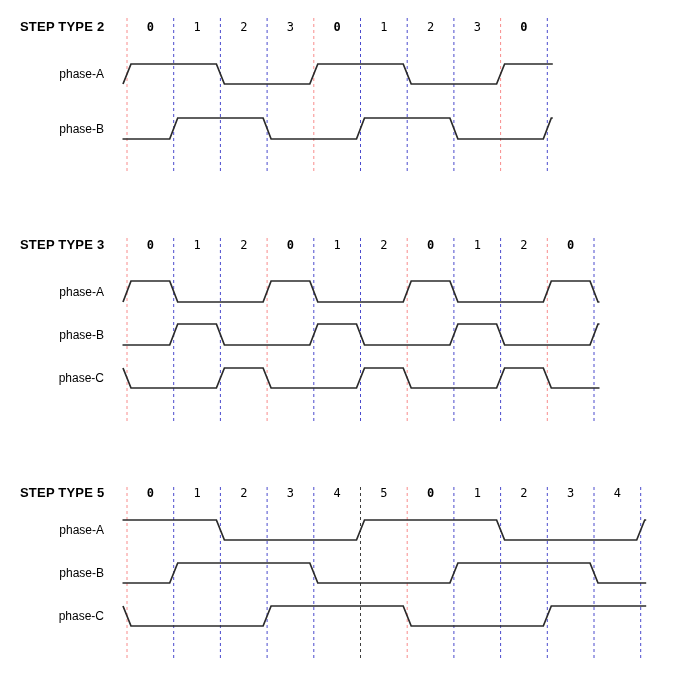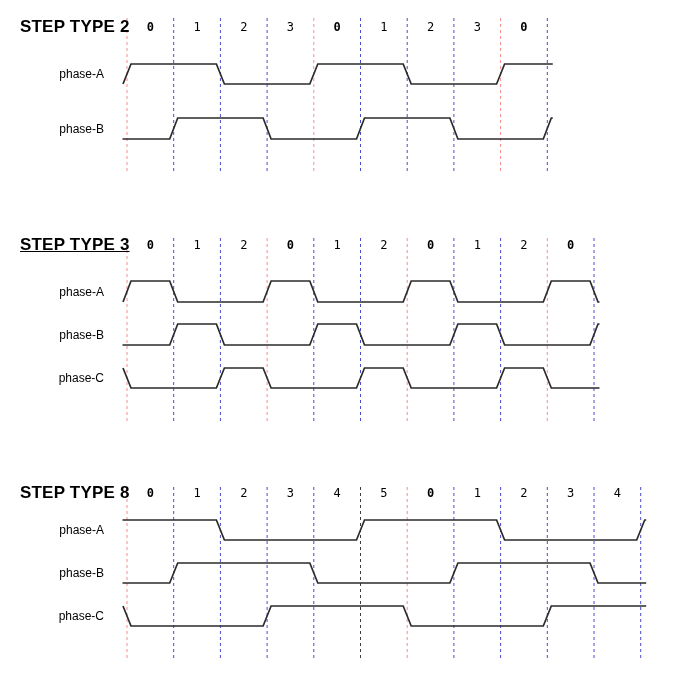--- a/index.html
+++ b/index.html
@@ -14,23 +14,22 @@
   }
   #wave-svg { position: absolute; left: 0; top: 0; }
   .lbl {
     position: absolute;
     height: 18px;
     line-height: 18px;
     white-space: nowrap;
   }
   .section-title {
     font-weight: bold;
-    font-size: 17px;
+    font-size: 13px;
     letter-spacing: 0.2px;
-    text-align: center;
   }
   .step-label {
     font-family: "DejaVu Sans Mono", "Liberation Mono", monospace;
     font-size: 12px;
     text-align: center;
   }
   .step-label.em { font-weight: bold; }
   .phase-label {
     font-size: 12px;
     text-align: right;
@@ -89,35 +88,35 @@
       <div class="lbl step-label" style="left: 174.05px; top: 18px; width: 46px;">1</div>
       <div class="lbl step-label" style="left: 220.75px; top: 18px; width: 46px;">2</div>
       <div class="lbl step-label" style="left: 267.45px; top: 18px; width: 46px;">3</div>
       <div class="lbl step-label em" style="left: 314.15px; top: 18px; width: 46px;">0</div>
       <div class="lbl step-label" style="left: 360.85px; top: 18px; width: 46px;">1</div>
       <div class="lbl step-label" style="left: 407.55px; top: 18px; width: 46px;">2</div>
       <div class="lbl step-label" style="left: 454.25px; top: 18px; width: 46px;">3</div>
       <div class="lbl step-label em" style="left: 500.95px; top: 18px; width: 46px;">0</div>
       <div class="lbl phase-label" style="left: 20px; top: 65px; width: 84px;">phase-A</div>
       <div class="lbl phase-label" style="left: 20px; top: 119.5px; width: 84px;">phase-B</div>
-      <div class="lbl section-title" style="left: 20px; top: 236px; width: 100px; text-decoration: underline;">STEP TYPE 3</div>
+      <div class="lbl section-title" style="left: 20px; top: 236px; width: 100px;">STEP TYPE 3</div>
       <div class="lbl step-label em" style="left: 127.35px; top: 236px; width: 46px;">0</div>
       <div class="lbl step-label" style="left: 174.05px; top: 236px; width: 46px;">1</div>
       <div class="lbl step-label" style="left: 220.75px; top: 236px; width: 46px;">2</div>
       <div class="lbl step-label em" style="left: 267.45px; top: 236px; width: 46px;">0</div>
       <div class="lbl step-label" style="left: 314.15px; top: 236px; width: 46px;">1</div>
       <div class="lbl step-label" style="left: 360.85px; top: 236px; width: 46px;">2</div>
       <div class="lbl step-label em" style="left: 407.55px; top: 236px; width: 46px;">0</div>
       <div class="lbl step-label" style="left: 454.25px; top: 236px; width: 46px;">1</div>
       <div class="lbl step-label" style="left: 500.95px; top: 236px; width: 46px;">2</div>
       <div class="lbl step-label em" style="left: 547.65px; top: 236px; width: 46px;">0</div>
       <div class="lbl phase-label" style="left: 20px; top: 282.5px; width: 84px;">phase-A</div>
       <div class="lbl phase-label" style="left: 20px; top: 325.5px; width: 84px;">phase-B</div>
       <div class="lbl phase-label" style="left: 20px; top: 369px; width: 84px;">phase-C</div>
-      <div class="lbl section-title" style="left: 20px; top: 484px; width: 100px;">STEP TYPE 8</div>
+      <div class="lbl section-title" style="left: 20px; top: 484px; width: 100px;">STEP TYPE 5</div>
       <div class="lbl step-label em" style="left: 127.35px; top: 484px; width: 46px;">0</div>
       <div class="lbl step-label" style="left: 174.05px; top: 484px; width: 46px;">1</div>
       <div class="lbl step-label" style="left: 220.75px; top: 484px; width: 46px;">2</div>
       <div class="lbl step-label" style="left: 267.45px; top: 484px; width: 46px;">3</div>
       <div class="lbl step-label" style="left: 314.15px; top: 484px; width: 46px;">4</div>
       <div class="lbl step-label" style="left: 360.85px; top: 484px; width: 46px;">5</div>
       <div class="lbl step-label em" style="left: 407.55px; top: 484px; width: 46px;">0</div>
       <div class="lbl step-label" style="left: 454.25px; top: 484px; width: 46px;">1</div>
       <div class="lbl step-label" style="left: 500.95px; top: 484px; width: 46px;">2</div>
       <div class="lbl step-label" style="left: 547.65px; top: 484px; width: 46px;">3</div>

